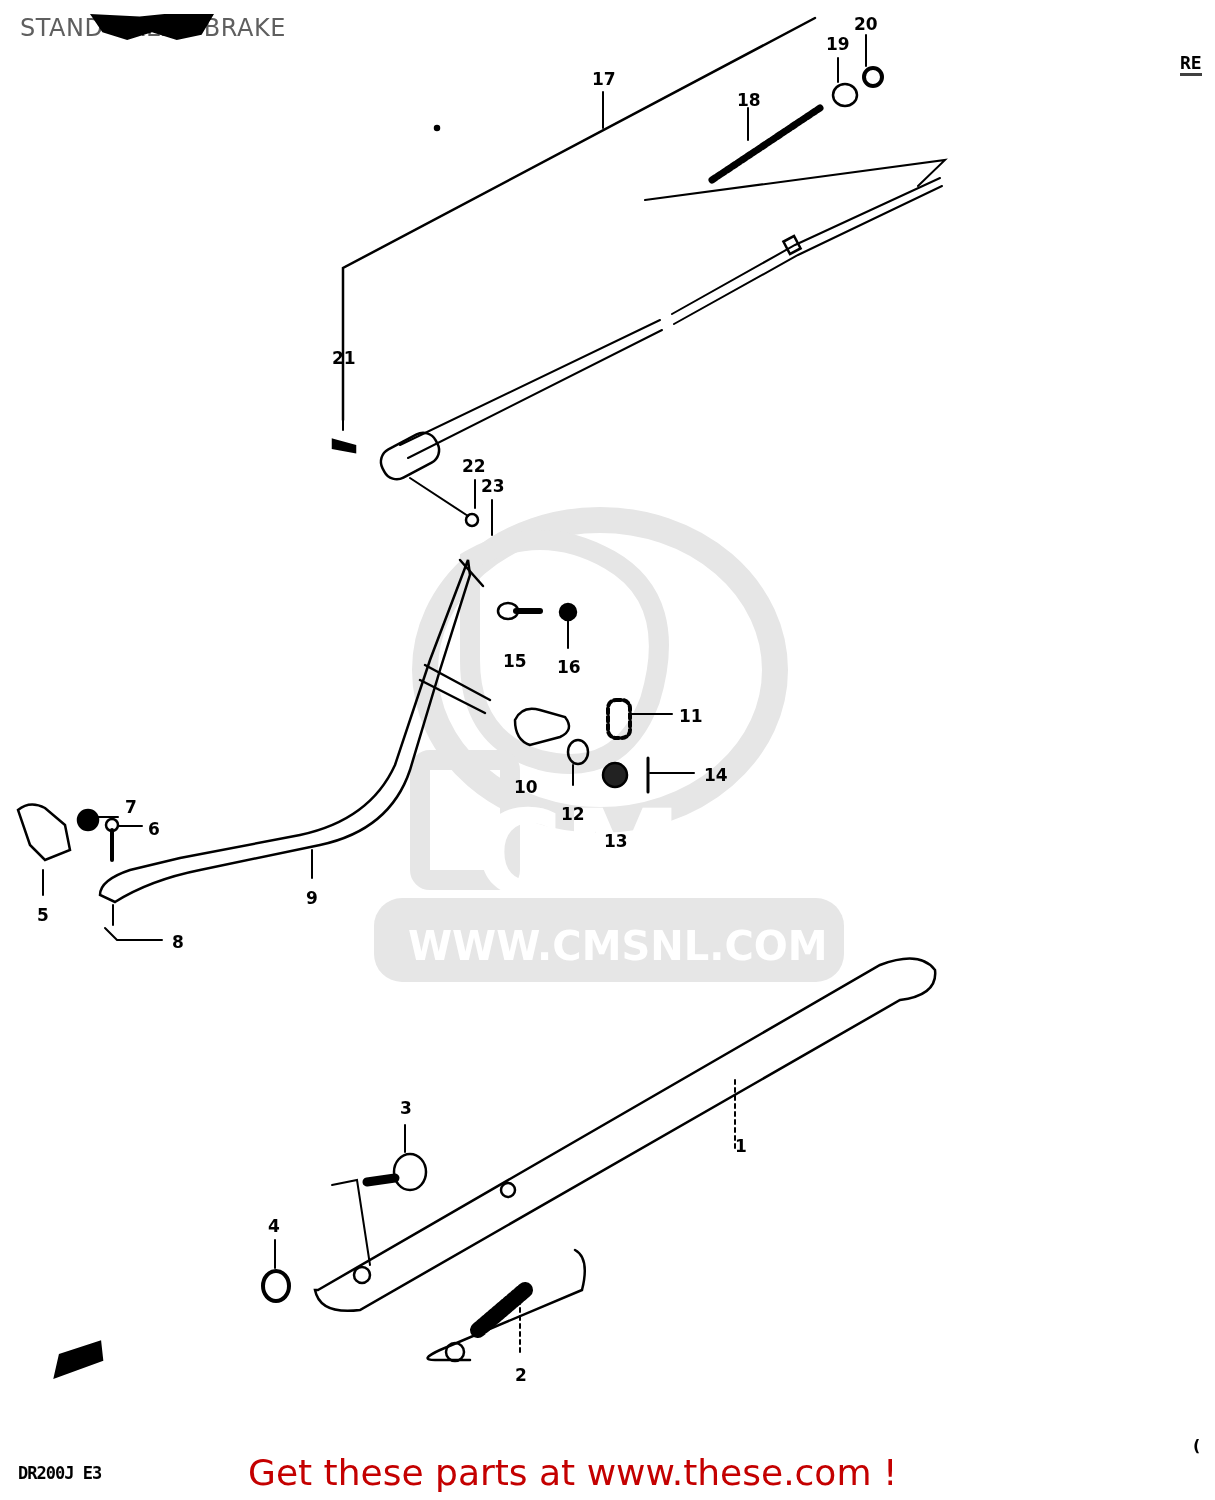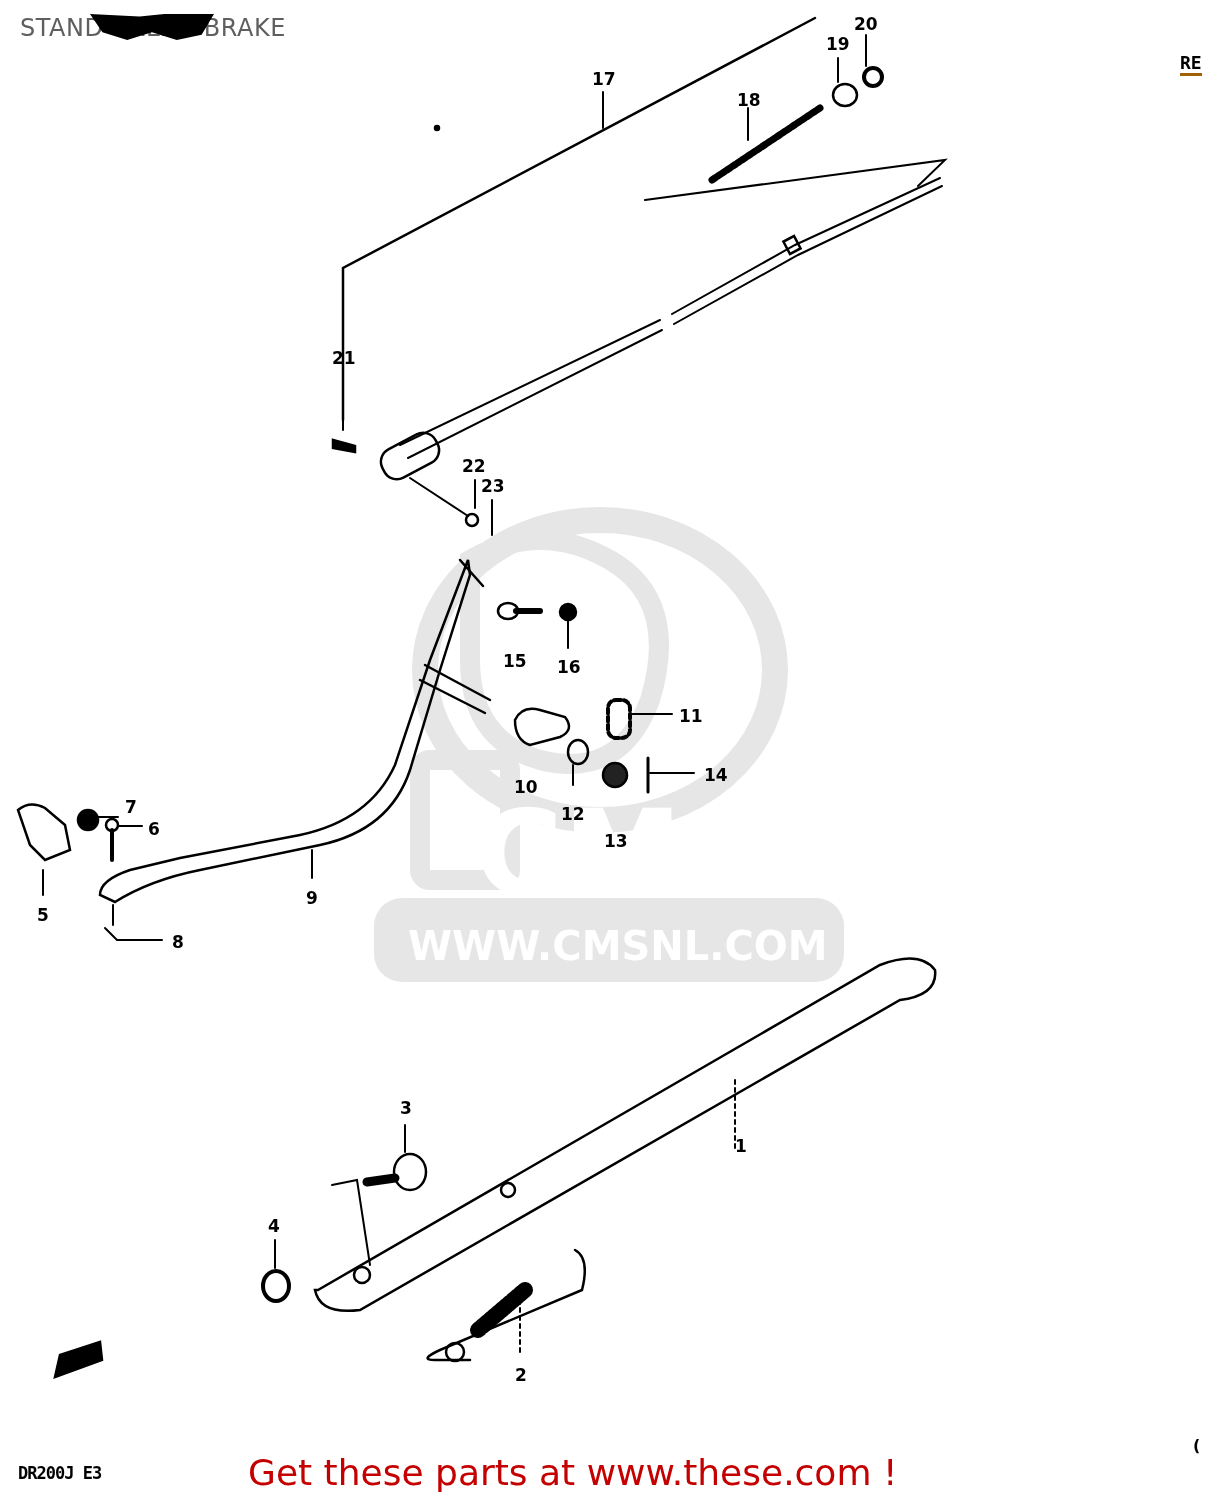--- a/index.html
+++ b/index.html
@@ -1,20 +1,20 @@
 <!DOCTYPE html>
 <html><head>
 <meta charset="utf-8">
 <style>
   html, body { margin:0; padding:0; background:#ffffff; }
   body { width:1215px; height:1500px; position:relative; overflow:hidden; font-family:"DejaVu Sans", sans-serif; }
   .title { position:absolute; left:20px; top:14px; font-size:24px; color:#5f5f5f; letter-spacing:0.5px; font-family:"DejaVu Sans", sans-serif; }
   .title-redact { position:absolute; left:90px; top:14px; width:124px; height:26px; background:#000; clip-path:polygon(0 0,40% 10%,60% 0,100% 0,90% 80%,70% 100%,50% 70%,30% 100%,10% 70%); }
   .title-text { position:relative; }
-  .re-tag { position:absolute; left:1180px; top:52px; font-size:18px; font-weight:bold; color:#000; border-bottom:3px solid #a16207; font-family:"DejaVu Sans Mono", monospace; }
+  .re-tag { position:absolute; left:1180px; top:52px; font-size:18px; font-weight:bold; color:#000; border-bottom:3px solid #404040; font-family:"DejaVu Sans Mono", monospace; }
   .model { position:absolute; left:18px; top:1463px; font-size:17px; font-weight:bold; color:#000; font-family:"DejaVu Sans Mono", monospace; letter-spacing:-1px; }
   .promo { position:absolute; left:248px; top:1452px; font-size:36px; color:#c40000; font-family:"DejaVu Sans", sans-serif; }
   .corner-mark { position:absolute; left:1193px; top:1436px; font-size:16px; font-weight:bold; color:#000; }
   svg.diagram { position:absolute; left:0; top:0; }
   .lbl { font-family:"DejaVu Sans", sans-serif; font-size:17px; font-weight:bold; fill:#000; }
   .wm-text { font-family:"DejaVu Sans", sans-serif; font-weight:bold; fill:#ffffff; }
 </style>
 </head>
 <body>
 

